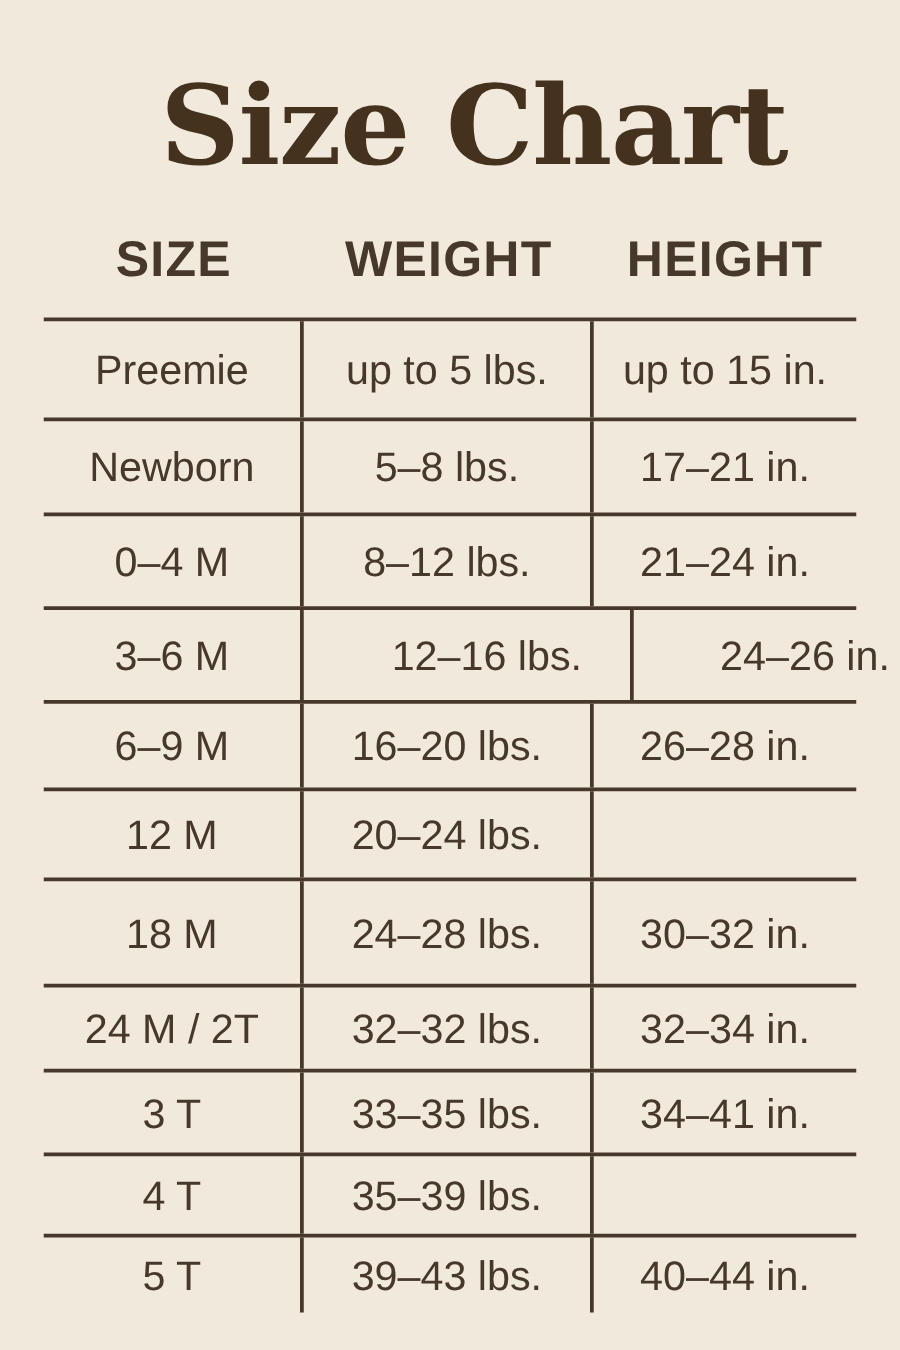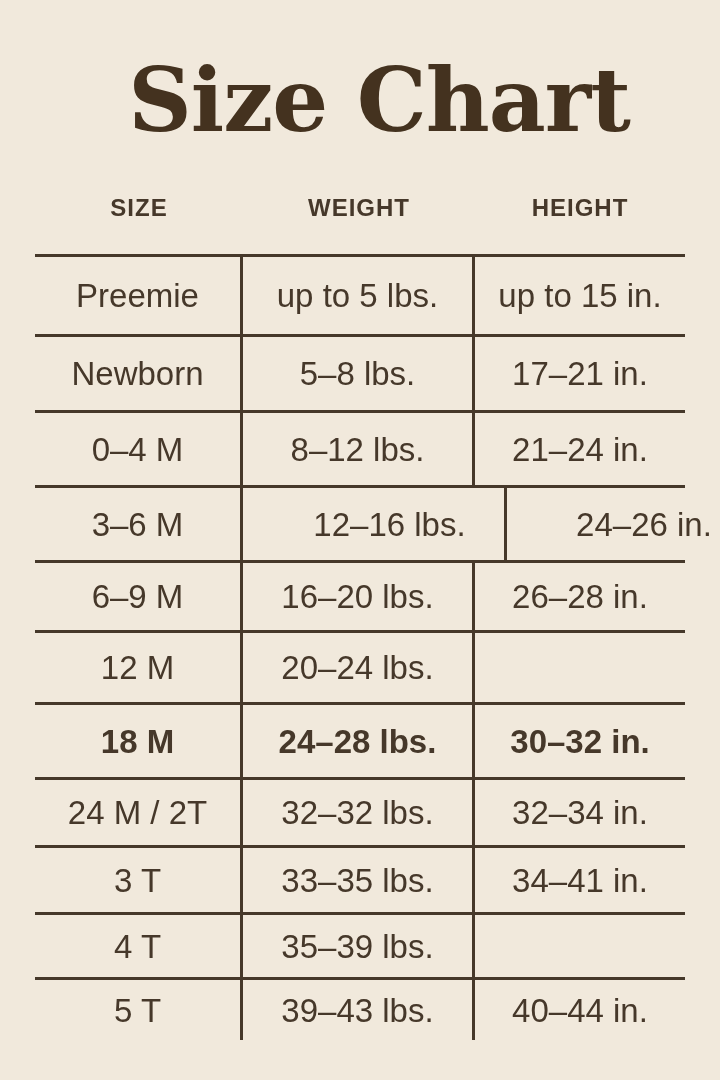--- a/index.html
+++ b/index.html
@@ -35,35 +35,35 @@
   .t-head{
     display:grid;
     grid-template-columns:208px 232px 210px;
     height:107px;
     border-bottom:3px solid var(--ink);
   }
   .t-head .hcell{
     display:flex;align-items:center;justify-content:center;
     padding-top:12px;
     font-weight:700;
-    font-size:24px;
+    font-size:40px;
     letter-spacing:1px;
   }
   .t-row{
     display:grid;
     grid-template-columns:208px 232px 210px;
     border-bottom:3px solid var(--ink);
   }
   .t-body .t-row:nth-of-type(1){height:80px;}
   .t-body .t-row:nth-of-type(2){height:76px;text-align:center;}
   .t-body .t-row:nth-of-type(3){height:75px;}
   .t-body .t-row:nth-of-type(4){height:75px;gap:32px;}
   .t-body .t-row:nth-of-type(5){height:70px;}
   .t-body .t-row:nth-of-type(6){height:72px;}
-  .t-body .t-row:nth-of-type(7){height:75px;font-weight:bold;}
+  .t-body .t-row:nth-of-type(7){height:85px;}
   .t-body .t-row:nth-of-type(8){height:68px;}
   .t-body .t-row:nth-of-type(9){height:67px;}
   .t-body .t-row:nth-of-type(10){height:65px;}
   .t-body .t-row:nth-of-type(11){height:60px;border-bottom:none;}
   .cell{
     display:flex;align-items:center;justify-content:center;
     font-size:33px;
     line-height:1;
     white-space:nowrap;
   }

